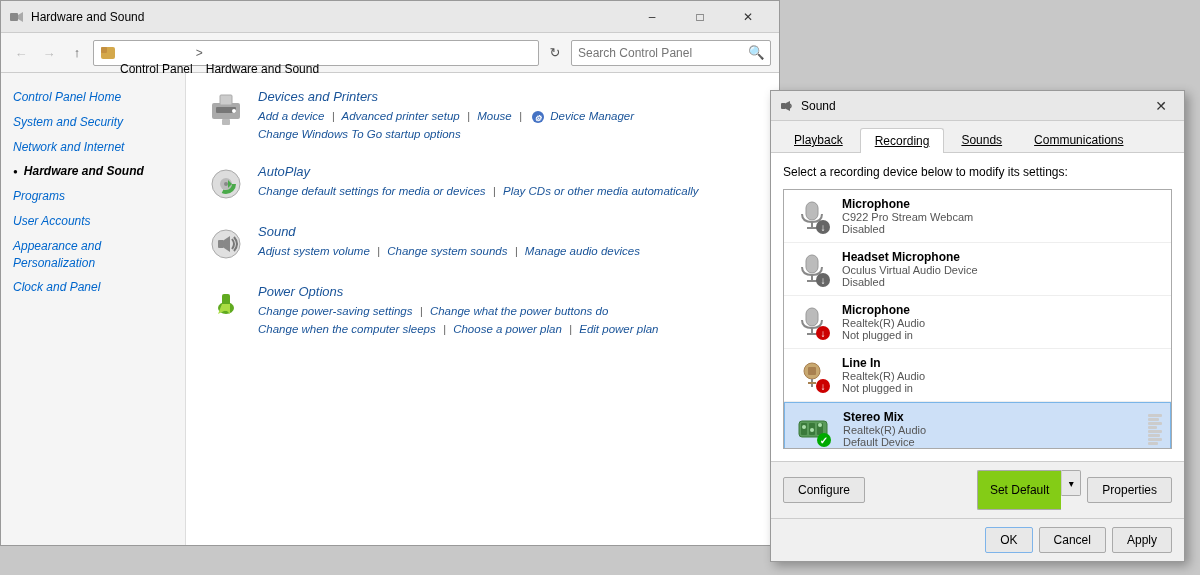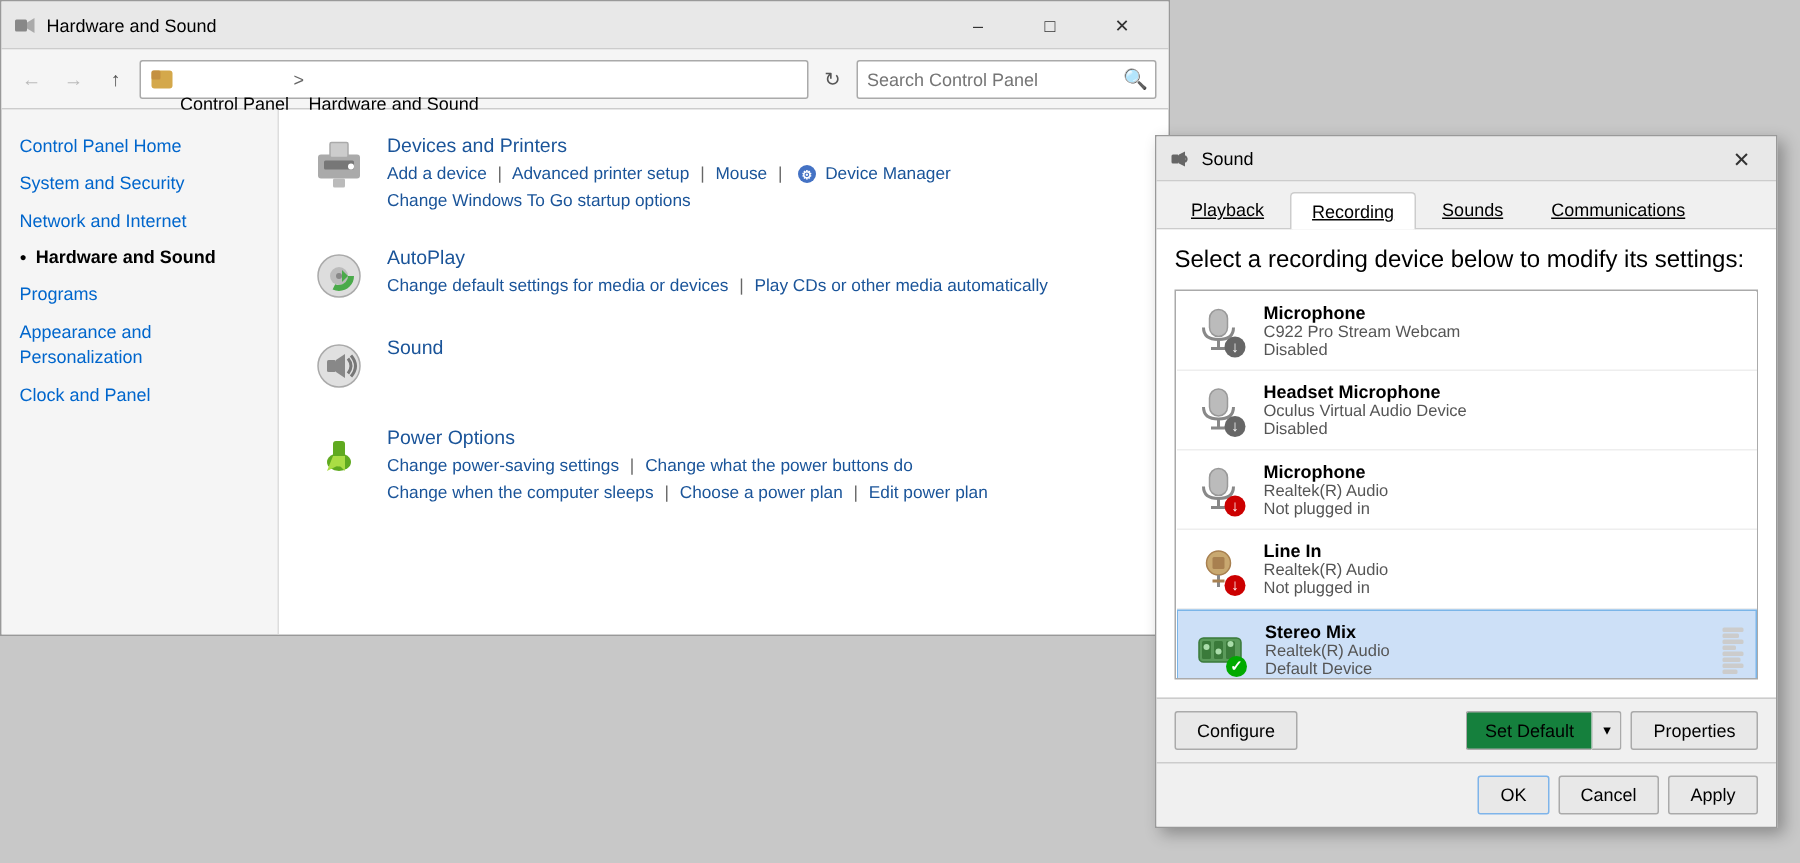--- a/index.html
+++ b/index.html
@@ -11,21 +11,21 @@
       height: 575px;
       overflow: hidden;
       position: relative;
     }
 
     
     .main-window {
       position: absolute;
       top: 0; left: 0;
       width: 780px;
-      height: 424px;
+      height: 546px;
       background: #f0f0f0;
       border: 1px solid #999;
       display: flex;
       flex-direction: column;
     }
 
     .title-bar {
       background: #e8e8e8;
       height: 32px;
       display: flex;
@@ -160,20 +160,21 @@
       align-items: center;
       justify-content: center;
       color: #666;
     }
 
     
     .content-area {
       flex: 1;
       display: flex;
       overflow: hidden;
+      font-style: italic;
     }
 
     
     .sidebar {
       width: 185px;
       background: #f5f5f5;
       border-right: 1px solid #ddd;
       padding: 12px 0;
       overflow-y: auto;
     }
@@ -337,21 +338,21 @@
       z-index: 1;
     }
 
     .dialog-body {
       background: white;
       padding: 12px;
       flex: 1;
     }
 
     .dialog-instruction {
-      font-size: 16px;
+      font-size: 12px;
       color: #000;
       margin-bottom: 10px;
     }
 
     
     .device-list {
       border: 1px solid #aaa;
       background: white;
       height: 260px;
       overflow-y: auto;
@@ -464,25 +465,25 @@
 
     .dlg-btn.primary {
       border-color: #7eb4ea;
     }
 
     .dlg-btn-split {
       display: flex;
     }
 
     .dlg-btn-split .main-part {
-      height: 26px;
+      height: 40px;
       padding: 0 12px;
       border: 1px solid #aaa;
       border-right: none;
-      background: #15803d;
+      background: #84cc16;
       cursor: pointer;
       font-size: 12px;
       font-family: inherit;
       border-radius: 2px 0 0 2px;
     }
 
     .dlg-btn-split .arrow-part {
       height: 26px;
       width: 20px;
       border: 1px solid #aaa;
@@ -565,20 +566,21 @@
   </div>
 
   <div class="content-area">
 
     <div class="sidebar">
       <div class="sidebar-item">Control Panel Home</div>
       <div class="sidebar-item">System and Security</div>
       <div class="sidebar-item">Network and Internet</div>
       <div class="sidebar-item active">Hardware and Sound</div>
       <div class="sidebar-item">Programs</div>
+      <div class="sidebar-item">User Accounts</div>
       <div class="sidebar-item">Appearance and<br>Personalization</div>
       <div class="sidebar-item">Clock and Panel</div>
     </div>
 
     <div class="main-panel">
 
       <div class="section">
         <div class="section-icon">
           <svg width="36" height="36" viewBox="0 0 36 36">
             <rect x="4" y="12" width="28" height="16" rx="2" fill="#aaa"></rect>
@@ -633,20 +635,27 @@
           <svg width="36" height="36" viewBox="0 0 36 36">
             <circle cx="18" cy="18" r="14" fill="#e0e0e0" stroke="#aaa"></circle>
             <rect x="10" y="14" width="6" height="8" rx="1" fill="#888"></rect>
             <polygon points="16,14 22,10 22,26 16,22" fill="#888"></polygon>
             <path d="M24,13 Q28,18 24,23" stroke="#777" stroke-width="2" fill="none"></path>
             <path d="M26,11 Q32,18 26,25" stroke="#777" stroke-width="2" fill="none"></path>
           </svg>
         </div>
         <div class="section-content">
           <div class="section-title">Sound</div>
+          <div class="section-links">
+            <a>Adjust system volume</a>
+            <span class="sep">|</span>
+            <a>Change system sounds</a>
+            <span class="sep">|</span>
+            <a>Manage audio devices</a>
+          </div>
         </div>
       </div>
 
       <div class="section">
         <div class="section-icon">
           <svg width="36" height="36" viewBox="0 0 36 36">
             <ellipse cx="18" cy="22" rx="8" ry="6" fill="#60aa20"></ellipse>
             <rect x="14" y="8" width="8" height="16" rx="2" fill="#60aa20"></rect>
             <polygon points="14,18 10,28 18,24 22,28 22,18" fill="#aadd44"></polygon>
             <ellipse cx="18" cy="22" rx="4" ry="3" fill="#aadd44"></ellipse>

